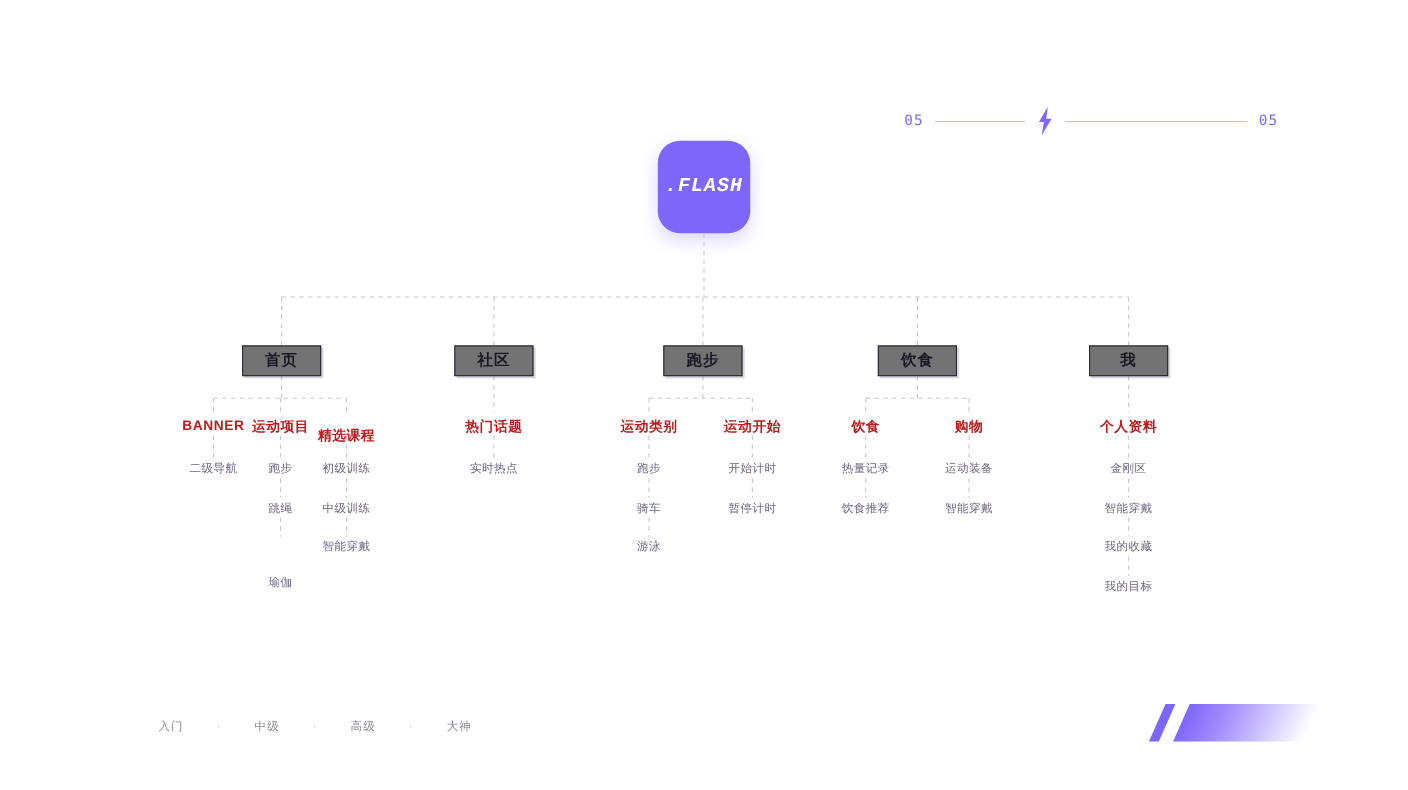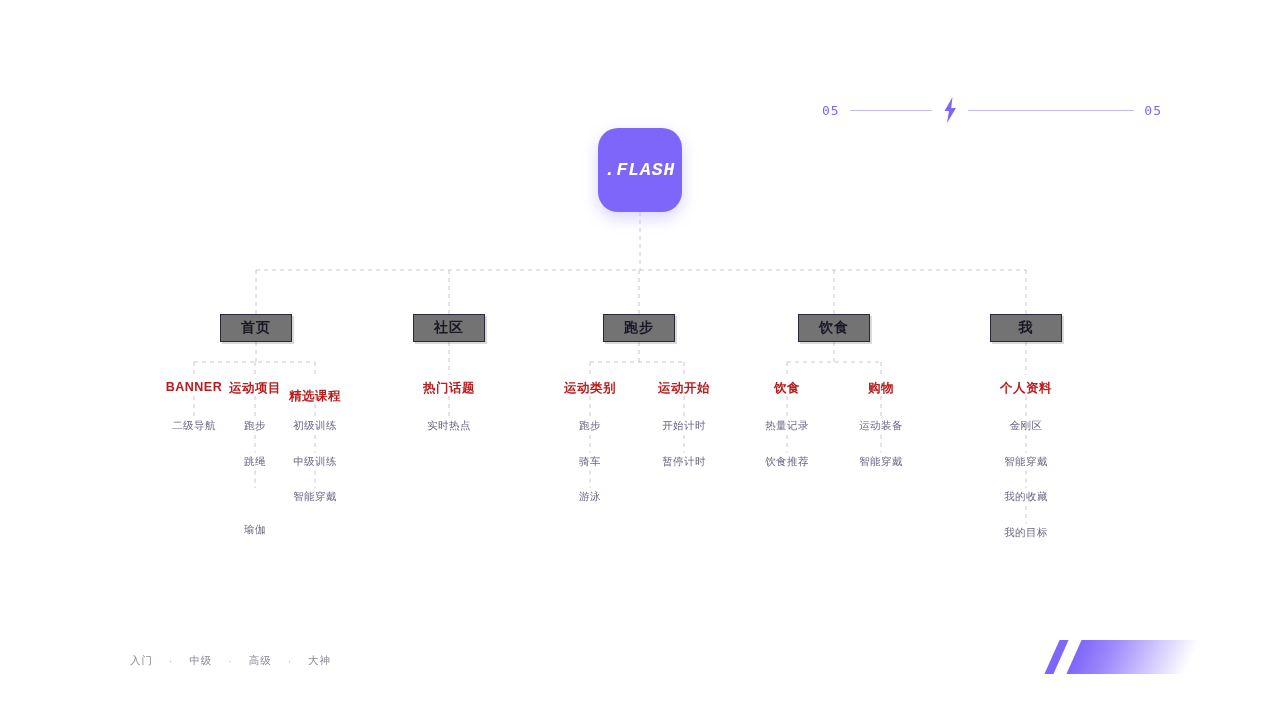--- a/index.html
+++ b/index.html
@@ -167,21 +167,21 @@
   .footer-nav {
     position: absolute;
     left: 128px;
     top: 654px;
     display: flex;
     align-items: center;
     font-size: 10.5px;
     color: #8d8798;
     letter-spacing: 1px;
   }
-  .footer-item { margin: 0 2px; }
+  .footer-item { margin: 0 16px; }
   .footer-sep {
     margin: 0 14px;
     color: #b3aebd;
     font-size: 10px;
   }
 
   
   .deco {
     position: absolute;
     right: 88px;

